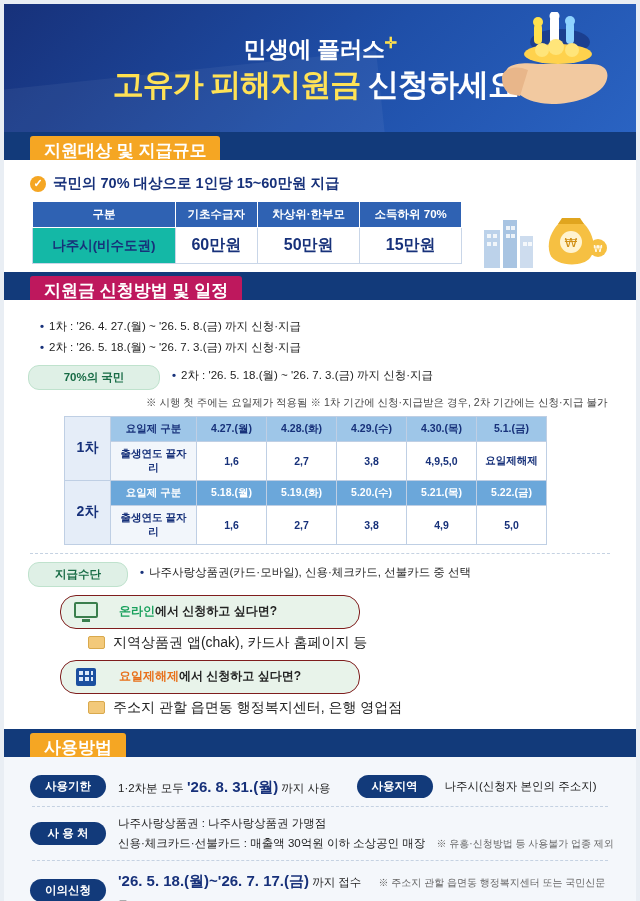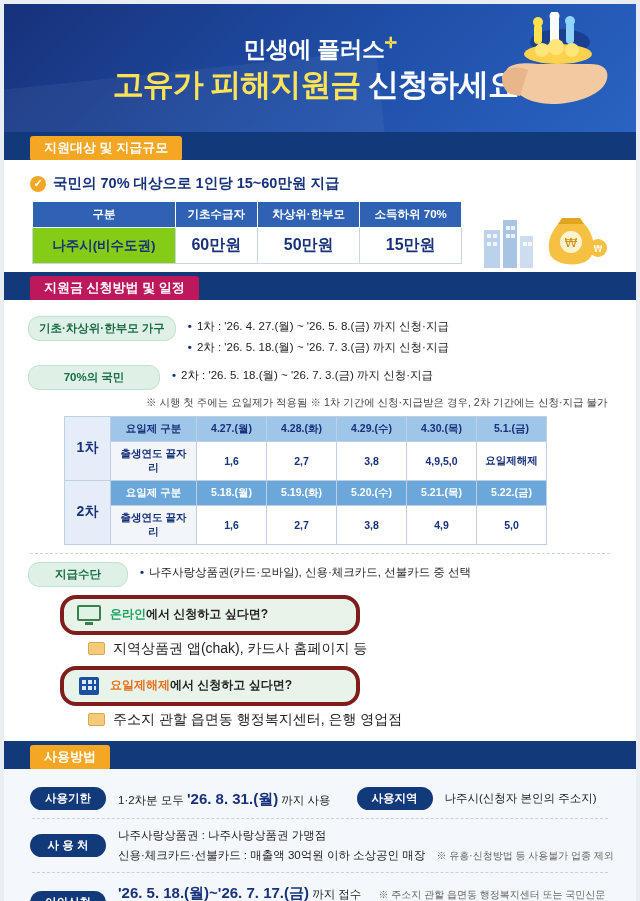--- a/index.html
+++ b/index.html
@@ -53,21 +53,21 @@
 
   
   .sec-band {
     position:relative;
     background:#123a7a;
     height: 28px;
   }
   .sec-title {
     position:absolute; left:26px; top:4px;
     background:#f5a623;
-    color:#ffffff; font-weight:bold; font-size:13px;
+    color:#ffffff; font-weight:bold; font-size:17px;
     padding:3px 14px 4px 14px;
     border-radius: 3px;
     text-align: center;
   }
   .sec-title.green { background:#be185d; }
   .sec-title.blue2 { background:#f5a623; }
 
   
   .blk { padding: 10px 22px 8px 22px; background:#ffffff; position:relative; }
   .blk.shade { background:#f4f7fb; }
@@ -88,21 +88,21 @@
   table.t1 { border-collapse:collapse; width: 430px; margin-left:6px; }
   table.t1 th {
     background:#2f62b3; color:#fff; font-size:11.5px; font-weight:bold;
     border:1px solid #ffffff; padding:5px 2px;
   }
   table.t1 td {
     border:1px solid #c9d6e8; background:#fff;
     text-align:center; padding:7px 2px;
     font-size:16px; font-weight:bold; color:#17317a;
   }
-  table.t1 td.label { font-size:13.5px; background:#84cc16; }
+  table.t1 td.label { font-size:13.5px; background:#14b8a6; }
   .city-art {
     position:absolute; right:14px; bottom:4px; width:140px; height:64px;
   }
 
   
   .row-pill { display:flex; align-items:flex-start; margin:6px 0 6px 2px; }
   .pill {
     background:#dff0e6; color:#176b45; font-size:11.5px; font-weight:bold;
     border-radius:11px; padding:4px 10px; white-space:nowrap;
     border:1px solid #bfe2cd;
@@ -127,22 +127,22 @@
   table.t2 .hdr2 { background:#6ba7da; color:#fff; font-weight:bold; }
   table.t2 .rowlbl { background:#f2f6fb; font-weight:bold; }
   table.t2 td.v { font-weight:bold; }
   table.t2 .wide { width:86px; }
   table.t2 .c { width:70px; }
 
   
   .hr-dot { border-top:1px dashed #c5d2e2; margin:8px 4px; }
 
   .wantbox {
-    display:flex; align-items:center; gap:8px;
-    background:#e8f3ea; border:4px solid #7f1d1d;
+    display:flex; align-items:center; gap:20px;
+    background:#e8f3ea; border:1px solid #7f1d1d;
     border-radius:16px; padding:5px 12px; margin:8px 0 4px 34px;
     width: 300px;
   }
   .wantbox .ic { width:26px; height:22px; }
   .wantbox .txt { font-size:12px; color:#222; font-weight:bold; }
   .wantbox .txt .grn { color:#18a05c; }
   .wantbox .txt .org { color:#e8701a; }
   .sub-item {
     display:flex; align-items:center; gap:8px;
     font-size:14px; color:#222; margin:5px 0 4px 62px;
@@ -240,21 +240,20 @@
       <text x="116" y="48" font-size="9" text-anchor="middle" fill="#fff" font-family="DejaVu Sans, sans-serif">₩</text>
     </svg>
   </div>
 
   <div class="sec-band">
     <div class="sec-title green">지원금 신청방법 및 일정</div>
   </div>
   <div class="blk">
 
     <div class="row-pill">
-      <div class="pill w1">기초·차상위·한부모 가구</div>
       <div class="rowtxt">
         <div class="bullet">1차 : '26. 4. 27.(월) ~ '26. 5. 8.(금) 까지 신청·지급</div>
         <div class="bullet">2차 : '26. 5. 18.(월) ~ '26. 7. 3.(금) 까지 신청·지급</div>
       </div>
     </div>
 
     <div class="row-pill">
       <div class="pill w1">70%의 국민</div>
       <div class="rowtxt">
         <div class="bullet">2차 : '26. 5. 18.(월) ~ '26. 7. 3.(금) 까지 신청·지급</div>

